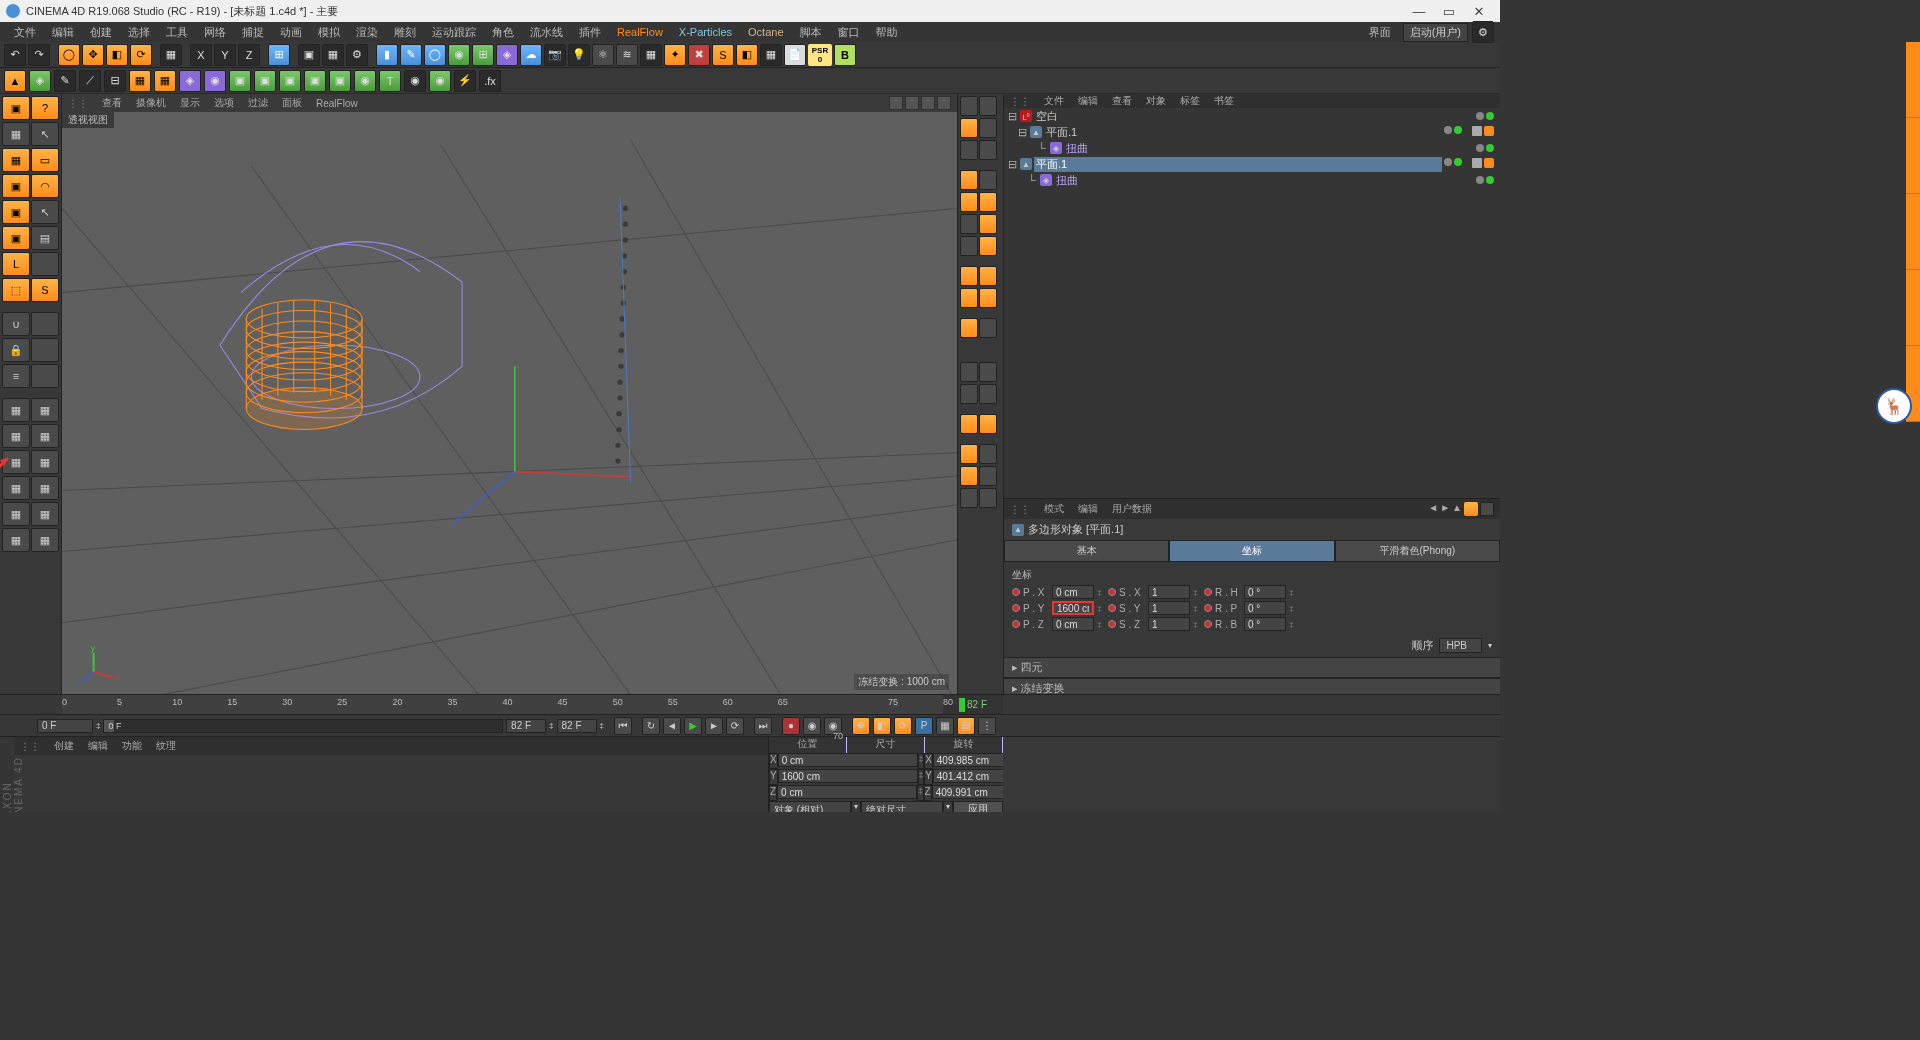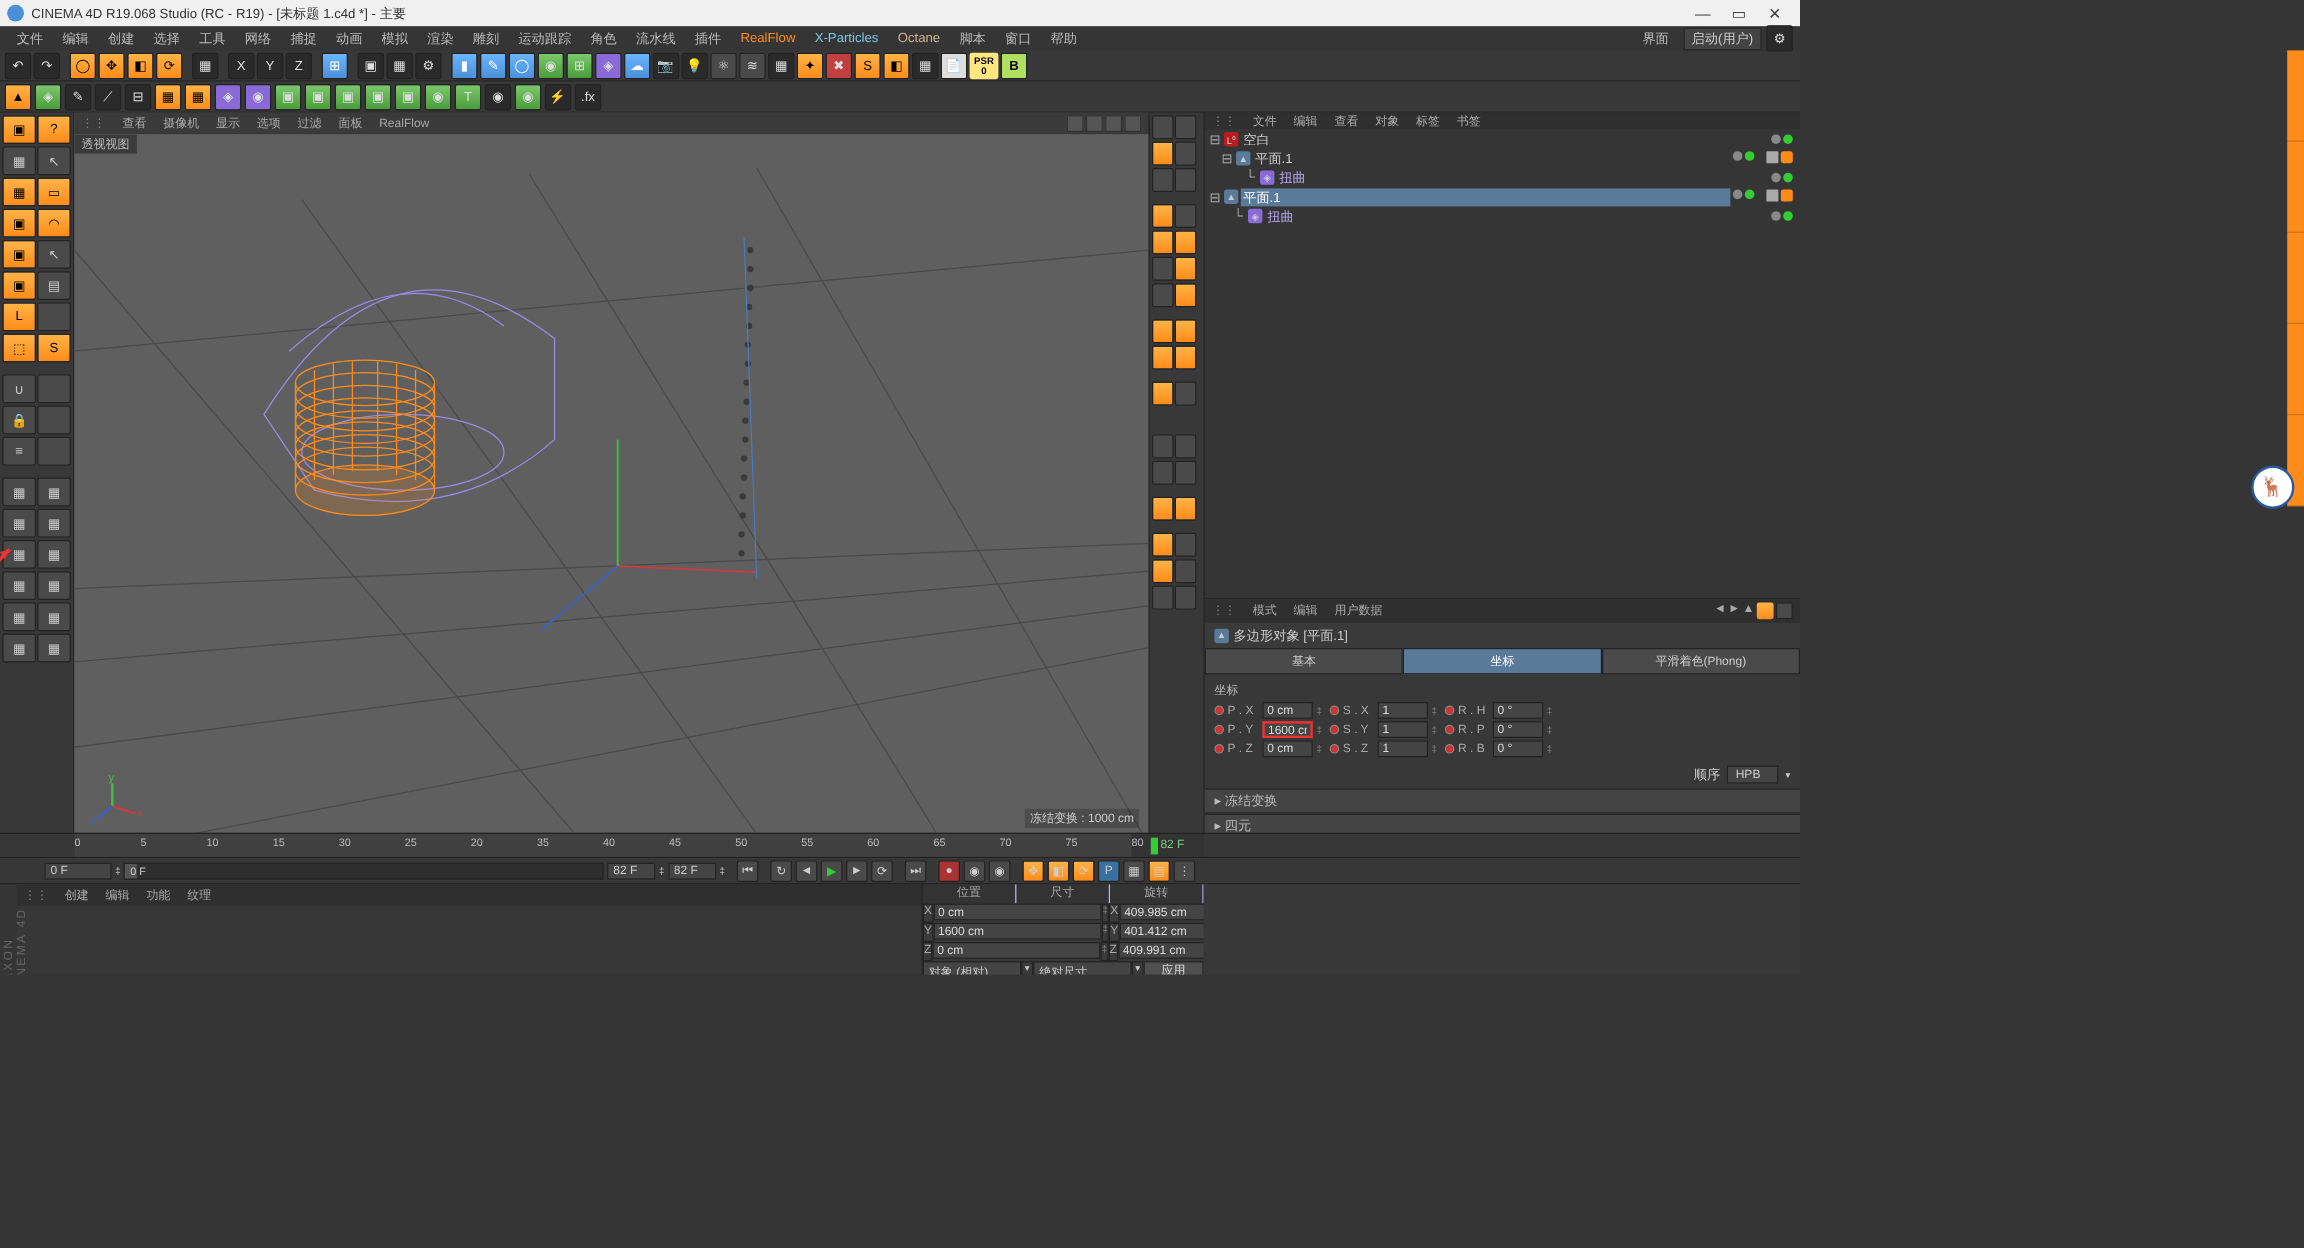--- a/index.html
+++ b/index.html
@@ -599,22 +599,22 @@
             <span class="lbl">R . B</span>
             <input value="0 °" style="">
             <span class="spin">‡</span>
       </div>
     </div>
     <div class="order-row">
       <span>顺序</span>
       <div class="order-sel">HPB</div>
           <span style="font-size:8px">▾</span>
     </div>
+    <div class="collap">▸ <span>四元</span></div>
     <div class="collap">▸ <span>冻结变换</span></div>
-    <div class="collap">▸ <span>四元</span></div>
   </div>
  </div>
 </div>
 
 <div class="timeline">
   <div class="tl-left"></div>
   <div class="tl-ruler" id="tlruler">
       <span class="tl-tick" style="left: 0%;">0</span>
       <span class="tl-tick" style="left: 6.25%;">5</span>
       <span class="tl-tick" style="left: 12.5%;">10</span>
@@ -622,21 +622,21 @@
       <span class="tl-tick" style="left: 25%;">30</span>
       <span class="tl-tick" style="left: 31.25%;">25</span>
       <span class="tl-tick" style="left: 37.5%;">20</span>
       <span class="tl-tick" style="left: 43.75%;">35</span>
       <span class="tl-tick" style="left: 50%; text-align: center;">40</span>
       <span class="tl-tick" style="left: 56.25%;">45</span>
       <span class="tl-tick" style="left: 62.5%;">50</span>
       <span class="tl-tick" style="left: 68.75%;">55</span>
       <span class="tl-tick" style="left: 75%;">60</span>
       <span class="tl-tick" style="left: 81.25%;">65</span>
-      <span class="tl-tick" style="left: 87.5%;">70</span>
+      <span class="tl-tick" style="left: 87.5%; margin-top: 34px;">70</span>
       <span class="tl-tick" style="left: 93.75%;">75</span>
       <span class="tl-tick" style="left: 100%;">80</span>
     </div>
   <div class="tl-end">
       <div class="tl-endbar"></div>
       <span>82 F</span>
     </div>
   <div style="width:497px"></div>
 </div>
 

